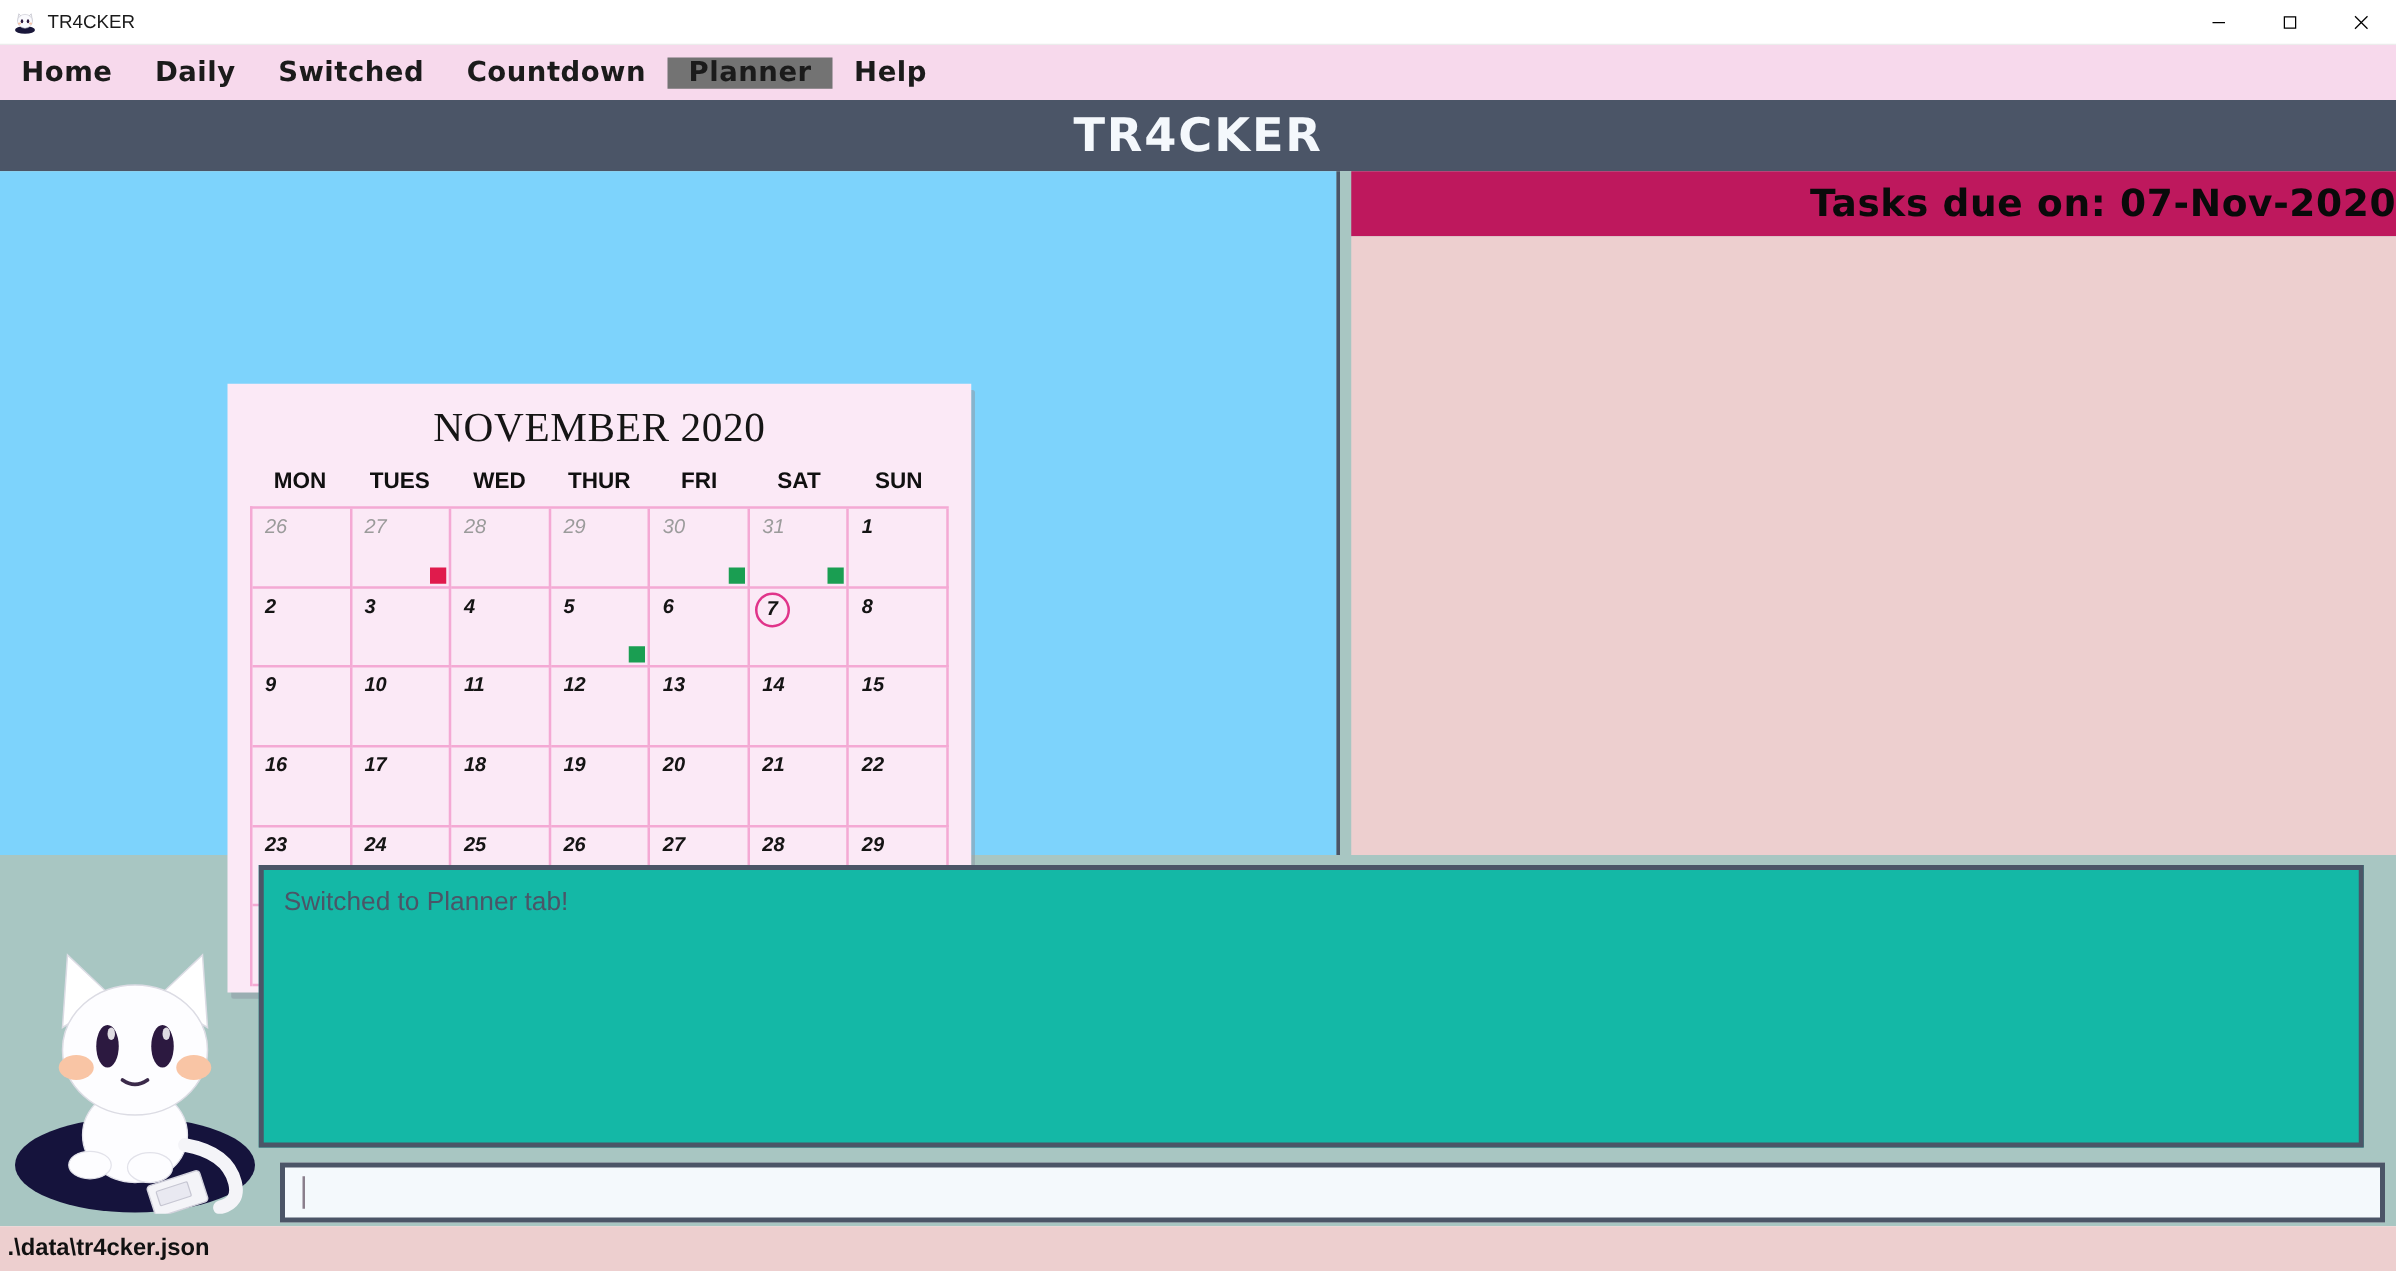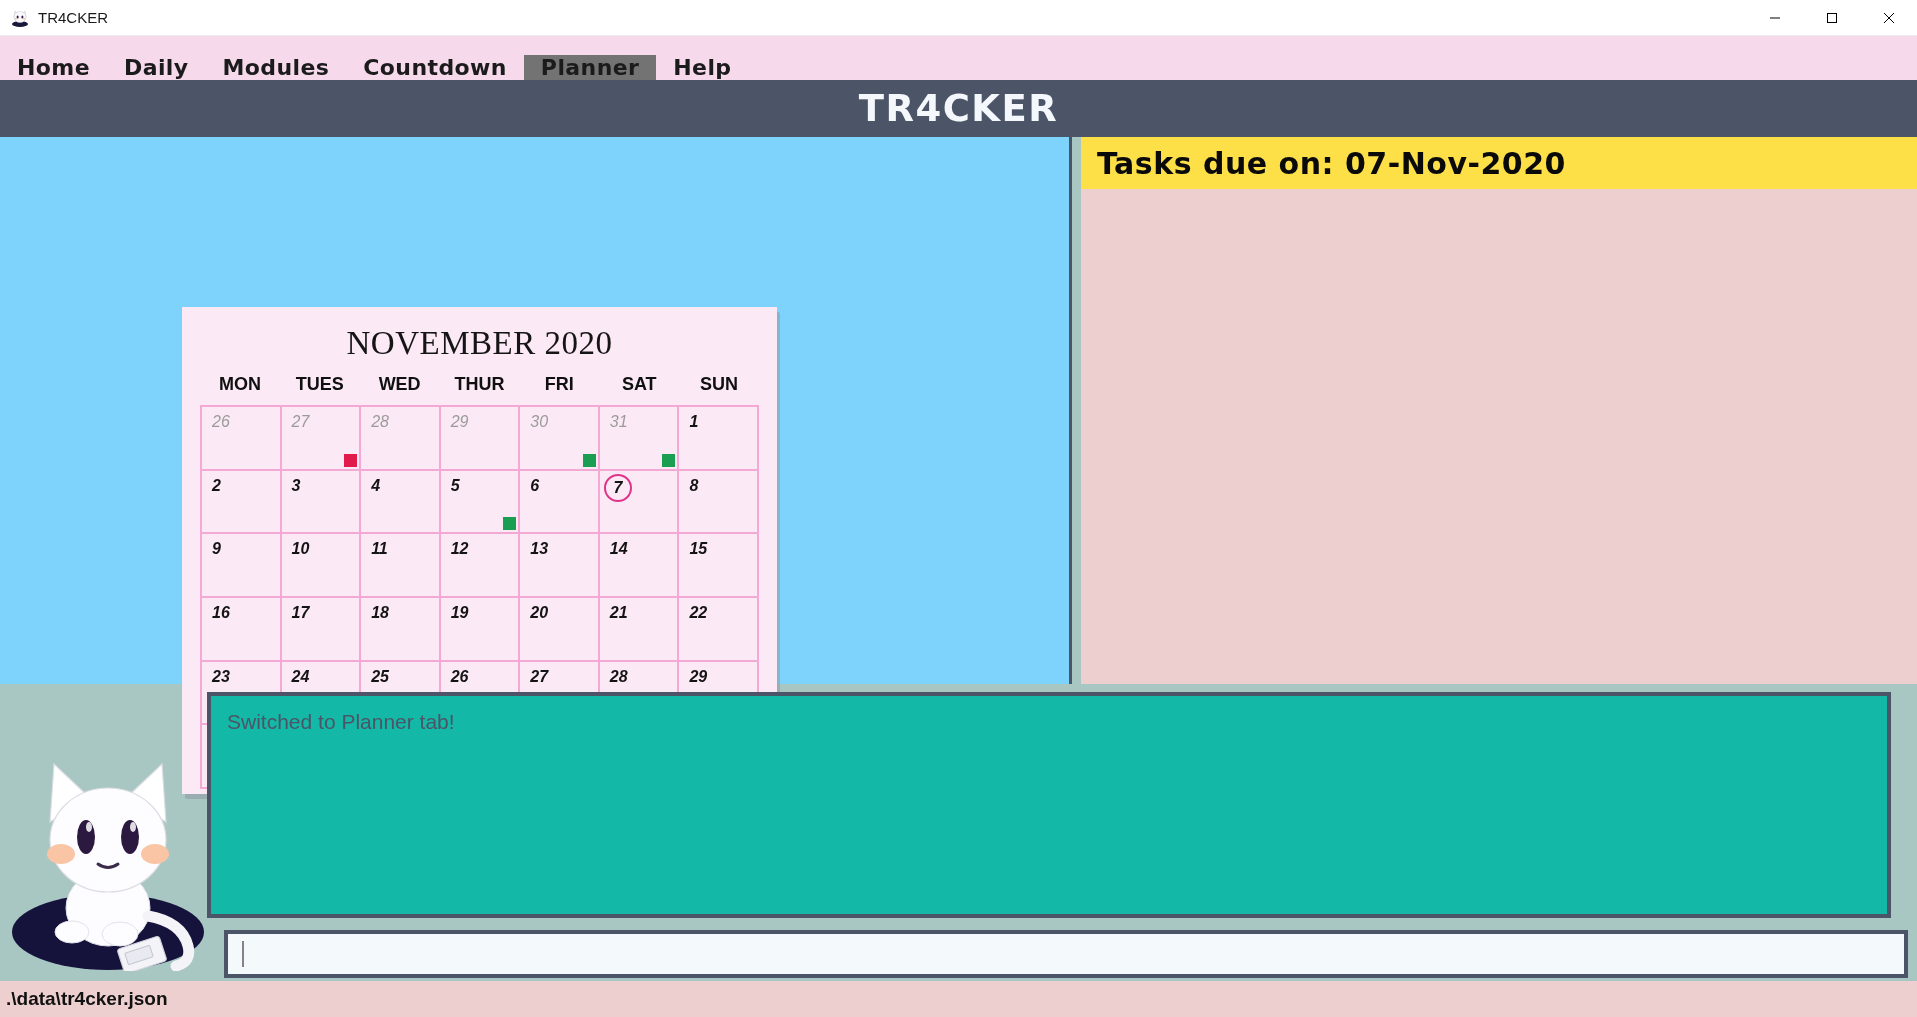--- a/index.html
+++ b/index.html
@@ -29,21 +29,21 @@
   .tb-btn {
     width: 57px; height: 35px;
     display: flex; align-items: center; justify-content: center;
     color: #000;
   }
 
   
   .menubar {
     height: 44px; width: 100%;
     background: #f7d9ec;
-    display: flex; align-items: flex-end;
+    display: flex; align-items: center;
   }
   .menu-item {
     display: flex; align-items: center;
     padding: 0 17px;
     font-family: "DejaVu Sans", sans-serif;
     font-size: 22px;
     font-weight: bold;
     color: #1b1b1b;
     letter-spacing: 0.4px;
   }
@@ -88,22 +88,22 @@
     flex: 0 0 auto;
   }
   .pane-right {
     flex: 1 1 auto; height: 100%;
     background: #a8c6c2;
     padding-left: 6px;
     position: relative;
   }
   .tasks-header {
     height: 52px; width: 100%;
-    background: #fde047;
-    display: flex; align-items: center; justify-content: flex-start; padding-left: 16px;
+    background: #be185d;
+    display: flex; align-items: center; justify-content: flex-end;
   }
   .tasks-header-text {
     font-family: "DejaVu Sans", sans-serif;
     font-size: 30px; font-weight: bold;
     color: #0a0a0a;
     letter-spacing: 0.5px;
   }
   .tasks-body {
     width: 100%;
     height: calc(100% - 52px);
@@ -272,21 +272,21 @@
     <svg width="12" height="12" viewBox="0 0 12 12">
         <line x1="1" y1="1" x2="11" y2="11" stroke="#000" stroke-width="1"></line>
         <line x1="11" y1="1" x2="1" y2="11" stroke="#000" stroke-width="1"></line>
       </svg>
   </span>
 </div>
 
 <div class="menubar">
   <div class="menu-item">Home</div>
   <div class="menu-item">Daily</div>
-  <div class="menu-item">Modules</div>
+  <div class="menu-item">Switched</div>
   <div class="menu-item">Countdown</div>
   <div class="menu-item active">Planner</div>
   <div class="menu-item">Help</div>
 </div>
 
 <div class="banner">
   <div class="banner-title">TR4CKER</div>
 </div>
 
 <div class="body-wrap">

